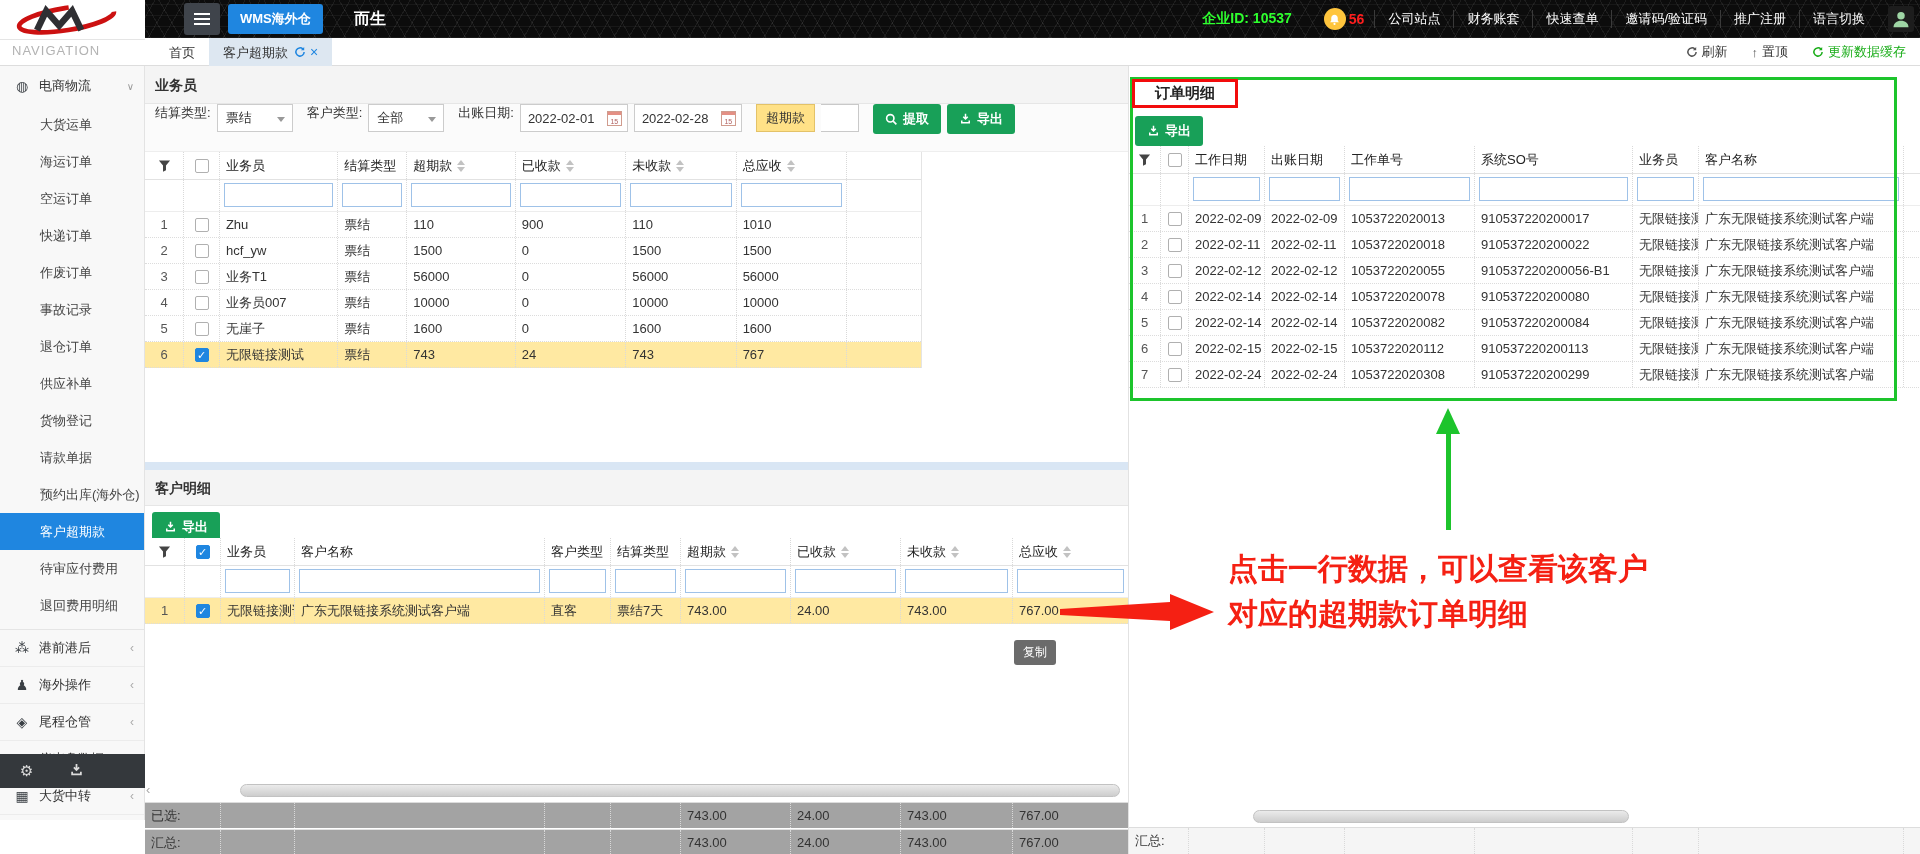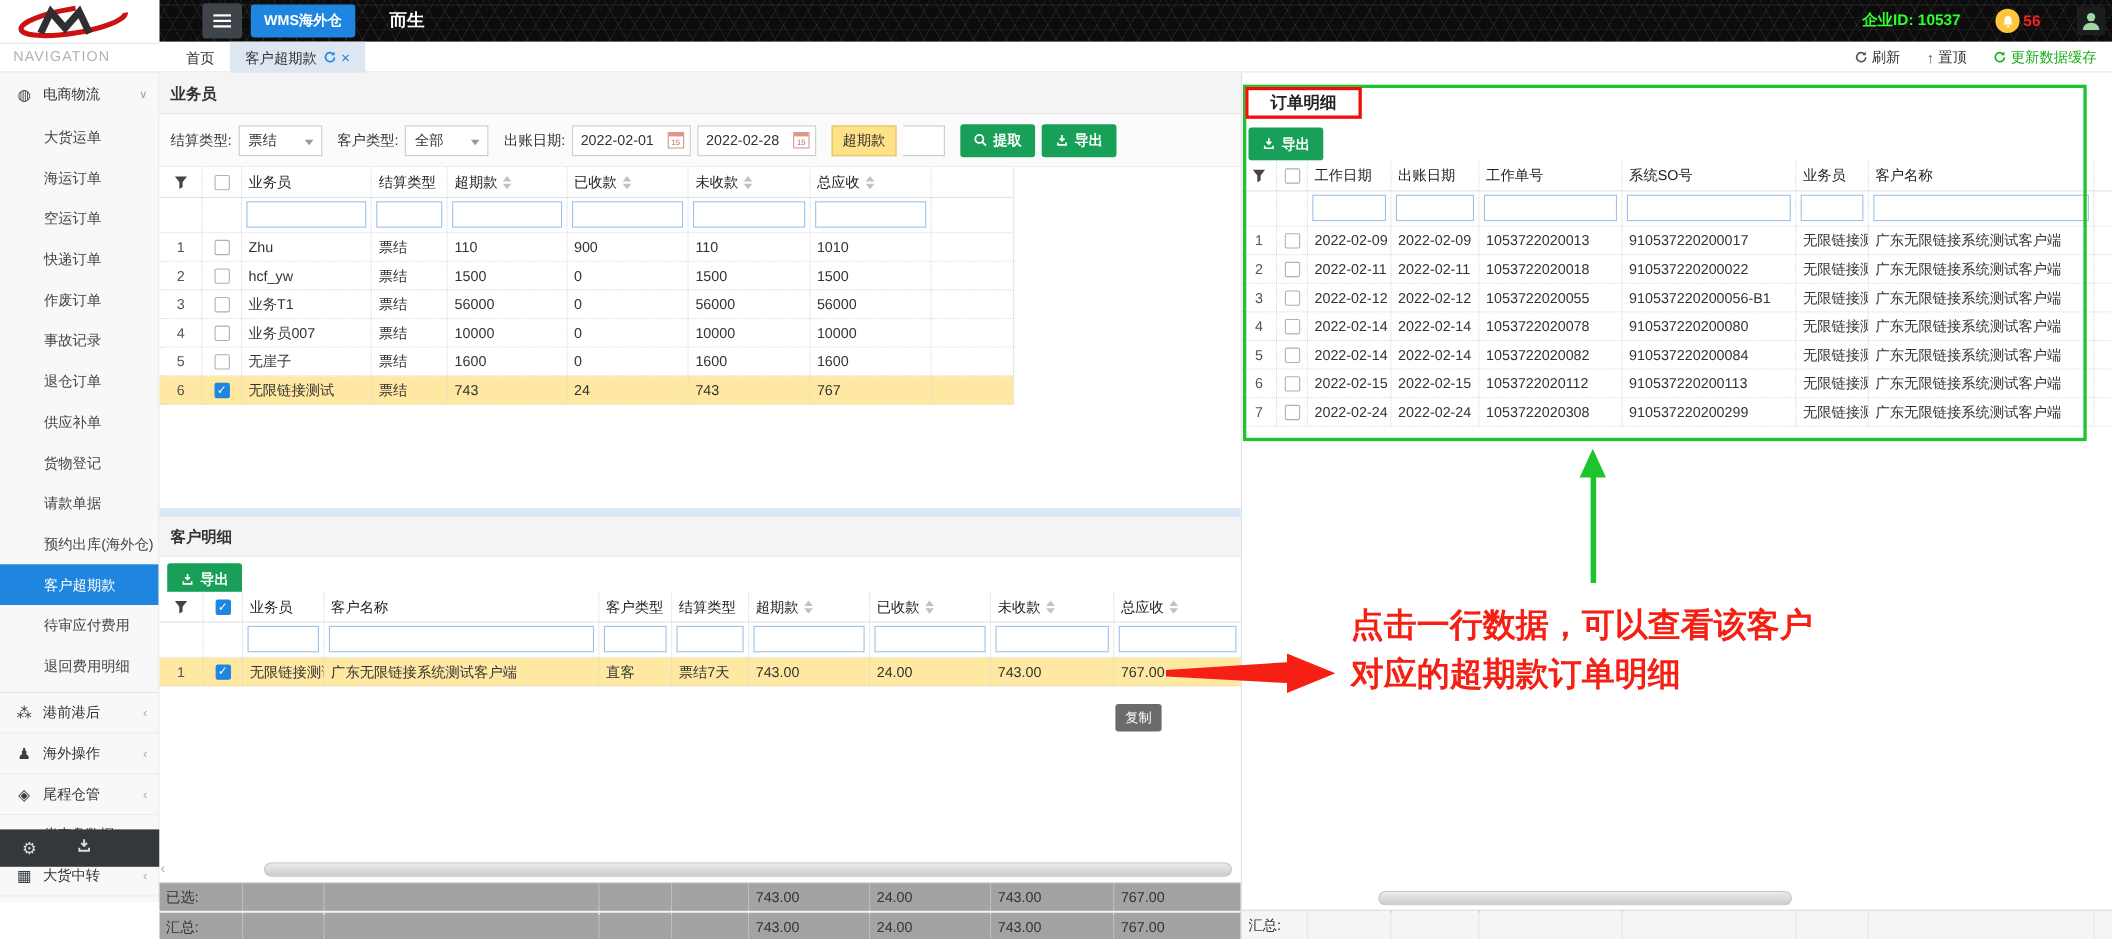--- a/index.html
+++ b/index.html
@@ -15,21 +15,21 @@
   .logo{position:absolute;left:0;top:0;width:145px;height:40px;background:#fff;z-index:6;
     display:flex;align-items:center;justify-content:center;border-bottom:1px solid #e5e5e5;}
   .burger{position:absolute;left:184px;top:3px;width:36px;height:32px;background:#3f444b;border:none;
     border-radius:3px;cursor:pointer;display:flex;align-items:center;justify-content:center;}
   .burger-bars{width:16px;height:2px;background:#fff;box-shadow:0 5px 0 #fff,0 10px 0 #fff;margin-bottom:10px;}
   .wms-btn{position:absolute;left:228px;top:4px;height:30px;padding:0 12px;background:#1f86e0;color:#fff;
     border:none;border-radius:3px;font-size:13px;font-weight:bold;cursor:pointer;}
   .brand-frag{position:absolute;left:318px;top:9px;color:#fff;font-size:16px;font-weight:bold;margin-left:36px;}
   .topbar-right{position:absolute;right:6px;top:0;height:38px;display:flex;align-items:center;}
   .cid{color:#2eff2e;font-weight:bold;font-size:14px;margin-right:32px;white-space:nowrap;}
-  .bell-wrap{display:flex;align-items:center;cursor:pointer;margin-right:23px;}
+  .bell-wrap{display:flex;align-items:center;cursor:pointer;margin-right:10px;}
   .bell-circle{width:22px;height:22px;border-radius:50%;background:#ffc53d;display:flex;align-items:center;justify-content:center;}
   .bell-count{color:#ff1e1e;font-weight:bold;font-size:14px;margin-left:3px;}
   .toplinks{display:flex;align-items:center;height:38px;}
   .toplink{color:#fff;font-size:13px;padding:0 13px;border-left:1px solid #3a3a3a;cursor:pointer;white-space:nowrap;}
   .avatar{width:26px;height:26px;margin-left:10px;border-radius:3px;background:#1d1d1d;cursor:pointer;
     display:flex;align-items:center;justify-content:center;}
 
   
   .tabrow{position:absolute;left:0;top:38px;width:1920px;height:28px;background:#fff;border-bottom:1px solid #ddd;}
   .nav-label{position:absolute;left:12px;top:43px;color:#b3b3b3;font-size:13px;letter-spacing:1px;z-index:7;}
@@ -62,21 +62,21 @@
     align-items:center;gap:36px;padding-left:20px;color:#dcdcdc;}
   .side-footer .ficon{cursor:pointer;font-size:15px;}
 
   
   .main{position:absolute;left:145px;top:66px;width:983px;height:788px;background:#fff;}
   .sec-title{position:absolute;left:0;width:983px;background:#f4f4f4;border-bottom:1px solid #e6e6e6;
     padding-left:10px;font-weight:bold;font-size:14px;color:#333;}
   .sec1{top:0;height:38px;line-height:38px;}
   .sec2{top:404px;height:36px;line-height:36px;}
   .filterbar{position:absolute;left:0;top:38px;width:983px;height:48px;background:#fbfbfb;border-bottom:1px solid #eee;
-    display:flex;align-items:center;padding-left:10px;gap:6px;font-size:13px;}
+    display:flex;padding-left:10px;gap:6px;font-size:13px;}
   .flabel{color:#333;white-space:nowrap;}
   .fselect{width:76px;height:28px;border:1px solid #ccc;background:#fff;display:flex;align-items:center;
     padding-left:8px;cursor:pointer;position:relative;}
   .fselect .caret{position:absolute;right:7px;top:12px;width:0;height:0;border-left:4px solid transparent;
     border-right:4px solid transparent;border-top:5px solid #999;}
   .fdate{width:108px;height:28px;border:1px solid #ccc;background:#fff;display:flex;align-items:center;
     justify-content:space-between;padding:0 5px 0 7px;cursor:text;}
   .cal-icon{width:15px;height:15px;border:1px solid #d09c8e;background:#fff;position:relative;font-size:7px;
     color:#b06060;display:flex;align-items:flex-end;justify-content:center;}
   .cal-icon::before{content:"";position:absolute;left:0;top:0;width:100%;height:3px;background:#e49085;}
@@ -173,20 +173,29 @@
       <span class="cid"><span>企业ID:</span> <span>10537</span></span>
       <span class="bell-wrap">
         <span class="bell-circle">
           <svg width="13" height="13" viewBox="0 0 24 24">
               <path d="M12 3c-3.3 0-6 2.7-6 6v5l-2 3h16l-2-3V9c0-3.3-2.7-6-6-6z" fill="#fff"></path>
               <circle cx="12" cy="20.2" r="2" fill="#fff"></circle>
             </svg>
         </span>
         <span class="bell-count">56</span>
       </span>
+      <nav class="toplinks">
+
+      <span class="toplink">公司站点</span>
+          <span class="toplink">财务账套</span>
+          <span class="toplink">快速查单</span>
+          <span class="toplink">邀请码/验证码</span>
+          <span class="toplink">推广注册</span>
+          <span class="toplink">语言切换</span>
+        </nav>
       <span class="avatar">
         <svg width="20" height="20" viewBox="0 0 24 24">
             <circle cx="12" cy="8" r="4.5" fill="#9fd6a5"></circle>
             <path d="M3 22c0-5 4-8 9-8s9 3 9 8z" fill="#9fd6a5"></path>
           </svg>
       </span>
     </div>
   </header>
   <div class="logo">
     <svg width="120" height="32" viewBox="0 0 130 34">

